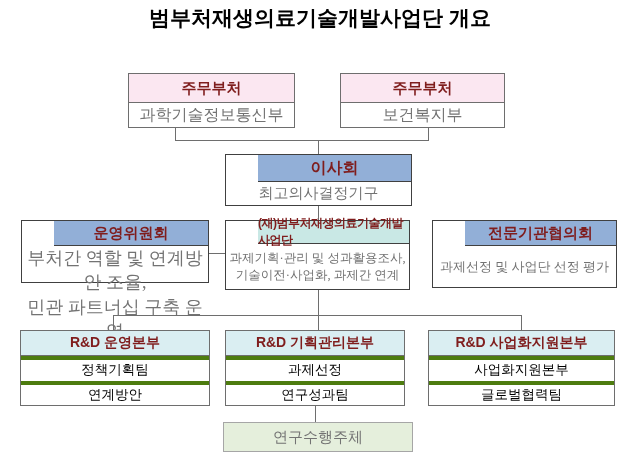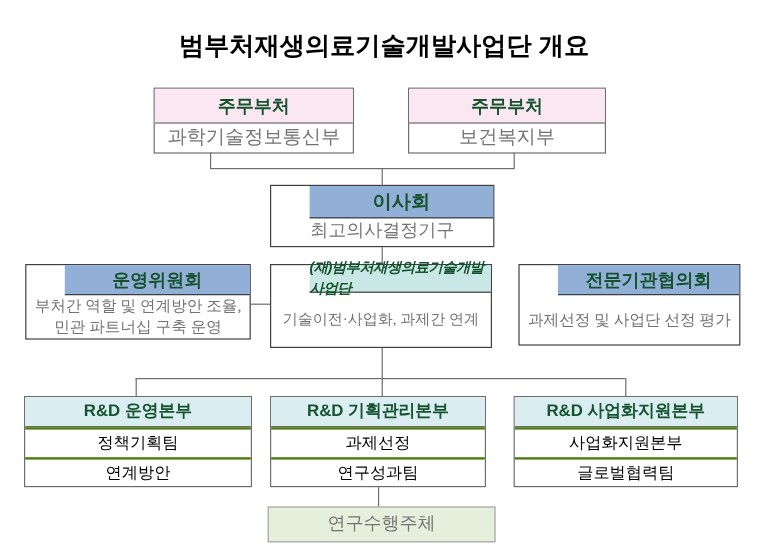--- a/index.html
+++ b/index.html
@@ -1,59 +1,59 @@
 <!DOCTYPE html>
 <html style="--pink: #fbe7f1; --blue: #92afd7; --teal: #c9e8e5; --cyan: #daeef2; --green: #e5efdc;"><head>
 <meta charset="utf-8">
 <style>
   html,body{margin:0;padding:0;background:#fff;}
   #canvas{
     position:relative;width:640px;height:461px;background:#fff;overflow:hidden;
     font-family:"Liberation Sans",sans-serif;
   }
   .title{
-    position:absolute;left:0;top:24px;width:640px;text-align:center;
+    position:absolute;left:0;top:4px;width:640px;text-align:center;
     font-size:21px;font-weight:bold;color:#000;letter-spacing:0px;
   }
   .box{
     position:absolute;box-sizing:border-box;background:#fff;
     border:1px solid #6e6e6e;display:flex;flex-direction:column;
   }
   .box.dark{border-color:#404040;}
   .box.lightborder{border-color:#a6a6a6;}
   .hdr{
     box-sizing:border-box;display:flex;align-items:center;justify-content:center;
-    font-weight:bold;color:#14532d;border-bottom:1px solid #6e6e6e;flex:0 0 auto;
+    font-weight:bold;color:#7f1d1d;border-bottom:1px solid #6e6e6e;flex:0 0 auto;
   }
   .dark .hdr{border-bottom-color:#404040;margin-left:32px;}
   .hdr.pink{background:var(--pink);}
   .hdr.blue{background:var(--blue);}
-  .hdr.teal{background:var(--teal);font-style:italic;}
+  .hdr.teal{background:var(--teal);}
   .hdr.cyan{background:var(--cyan);}
   .body{
     flex:1 1 auto;display:flex;flex-direction:column;align-items:center;justify-content:center;
     font-family:"Liberation Serif",serif;color:#737373;text-align:center;line-height:1.35;
   }
   .row{
     flex:1 1 auto;display:flex;align-items:center;justify-content:center;
-    font-family:"Liberation Serif",serif;color:#000;border-top:2px solid #4d7c0f;
+    font-family:"Liberation Serif",serif;color:#000;border-top:4px solid #4d7c0f;
   }
   .row:first-of-type{border-top:none;}
   .line{position:absolute;background:#6e6e6e;}
   
   #ministry-a{left:128px;top:73px;width:167px;height:55px;}
   #ministry-b{left:340px;top:73px;width:165px;height:55px;}
   #ministry-a .hdr,#ministry-b .hdr{height:29px;font-size:15px;}
   #ministry-a .body,#ministry-b .body{font-size:16px;}
   #board{left:225px;top:154px;width:187px;height:52px;}
   #board .hdr{height:27px;font-size:16px;}
   #board .body{font-size:15px;}
   #committee{left:21px;top:220px;width:188px;height:63px;}
   #committee .hdr{height:25px;font-size:15px;}
-  #committee .body{font-size:13px;}
+  #committee .body{font-size:18px;}
   #foundation{left:225px;top:220px;width:185px;height:70px;}
   #foundation .hdr{height:23px;font-size:12px;letter-spacing:-0.5px;}
   #foundation .body{font-size:12.5px;}
   #expert{left:432px;top:220px;width:185px;height:68px;}
   #expert .hdr{height:25px;font-size:15px;}
   #expert .body{font-size:13px;}
   .division .hdr{height:25px;font-size:14px;}
   .division .row{font-size:13.5px;}
   #division-1{left:20px;top:330px;width:190px;height:76px;}
   #division-2{left:225px;top:330px;width:180px;height:76px;}
@@ -98,20 +98,21 @@
     <div class="hdr blue">운영위원회</div>
     <div class="body">
       <span>부처간 역할 및 연계방안 조율,</span>
       <span>민관 파트너십 구축 운영</span>
     </div>
   </div>
 
   <div class="box dark" id="foundation">
     <div class="hdr teal">(재)범부처재생의료기술개발사업단</div>
     <div class="body">
+      <span>과제기획·관리 및 성과활용조사,</span>
       <span>기술이전·사업화, 과제간 연계</span>
     </div>
   </div>
 
   <div class="box dark" id="expert">
     <div class="hdr blue">전문기관협의회</div>
     <div class="body">과제선정 및 사업단 선정 평가</div>
   </div>
 
   <div class="box division" id="division-1">

